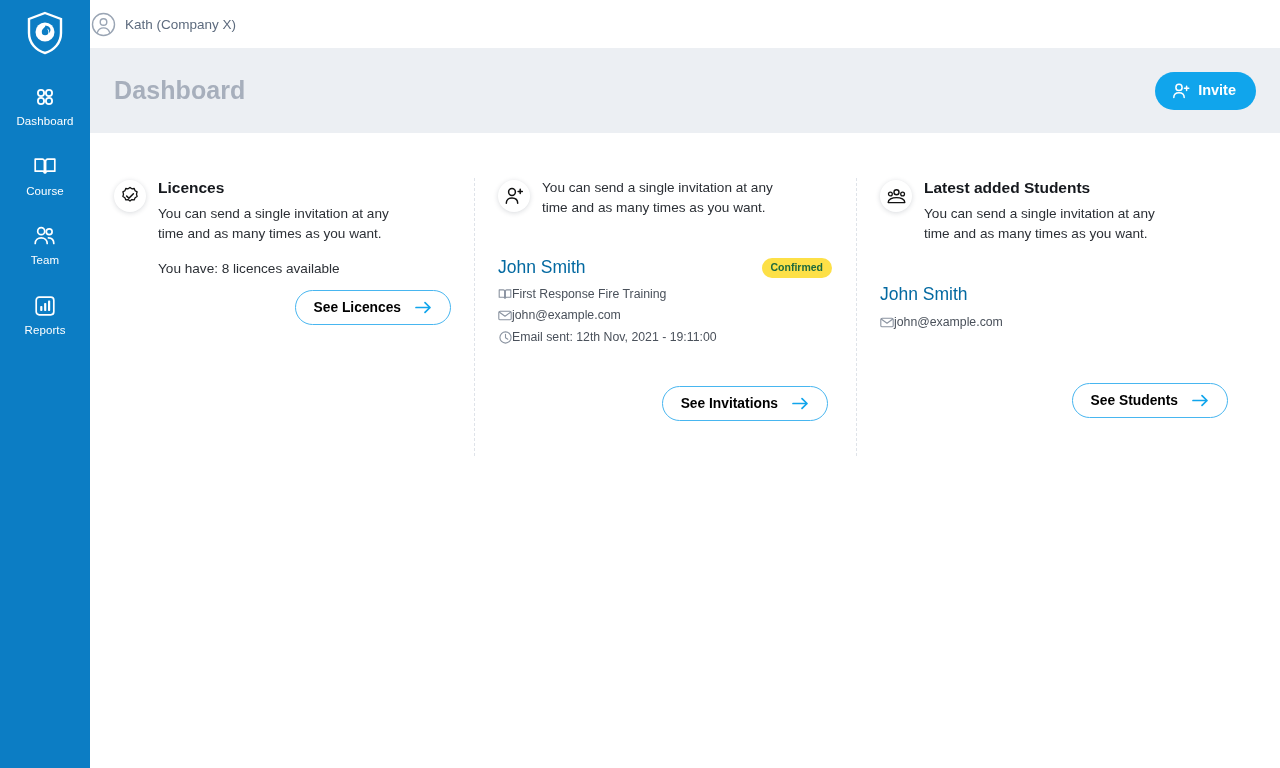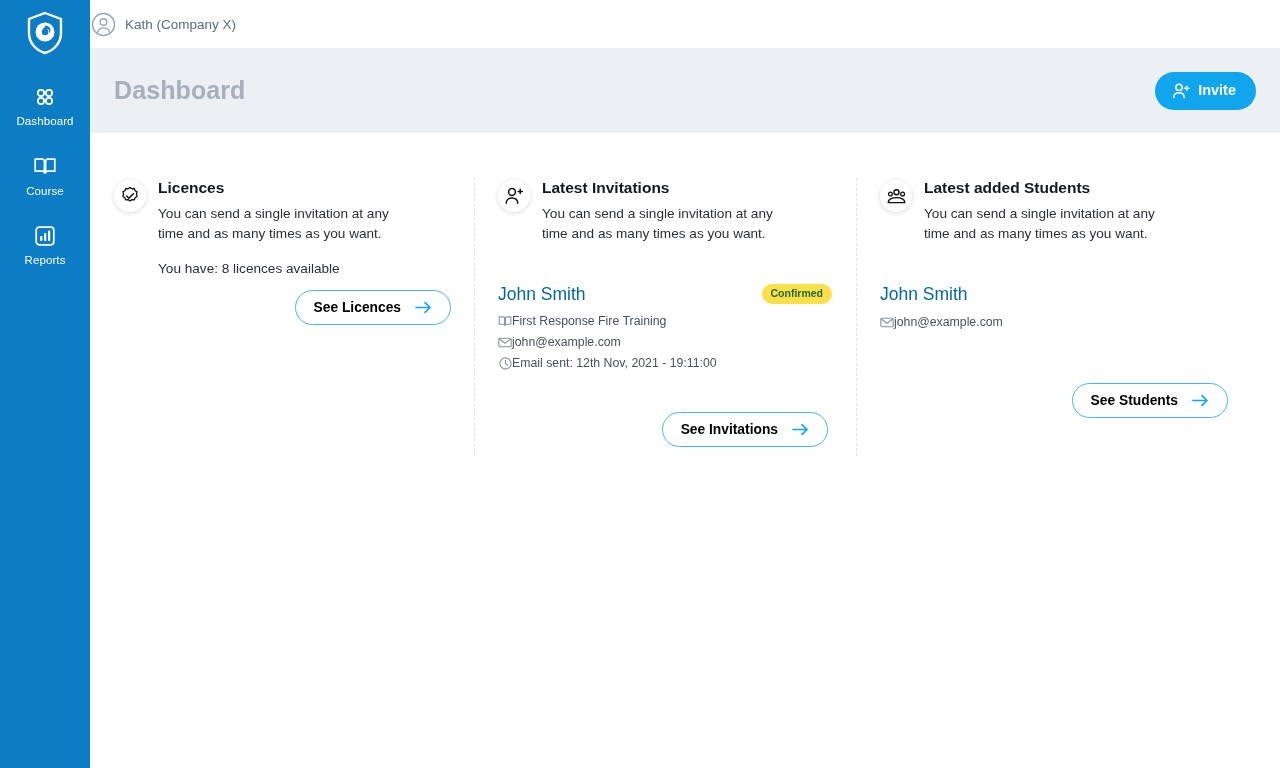--- a/index.html
+++ b/index.html
@@ -338,20 +338,31 @@
       <span class="nav-icon">
         <svg width="24" height="21" viewBox="0 0 24 21" fill="none">
           <path d="M2.2 3.2 h7.2 a2 2 0 0 1 2 2 v11.6 a2 2 0 0 0 -2 -1.6 H2.2 Z" stroke="#ffffff" stroke-width="1.7" stroke-linejoin="round"></path>
           <path d="M21.8 3.2 h-7.2 a2 2 0 0 0 -2 2 v11.6 a2 2 0 0 1 2 -1.6 h7.2 Z" stroke="#ffffff" stroke-width="1.7" stroke-linejoin="round"></path>
         </svg>
       </span>
       <span class="nav-label">Course</span>
     </a>
 
 
+    <a class="nav-item" href="#">
+      <span class="nav-icon">
+        <svg width="24" height="22" viewBox="0 0 24 22" fill="none">
+          <circle cx="8.2" cy="6.2" r="3.5" stroke="#ffffff" stroke-width="1.7"></circle>
+          <circle cx="16.2" cy="6.8" r="2.9" stroke="#ffffff" stroke-width="1.7"></circle>
+          <path d="M2.2 18.4 c0 -3.5 2.7 -5.6 6 -5.6 s6 2.1 6 5.6" stroke="#ffffff" stroke-width="1.7" stroke-linecap="round"></path>
+          <path d="M15.4 12.9 c3.1 0.1 5.4 2.1 5.4 5.5" stroke="#ffffff" stroke-width="1.7" stroke-linecap="round"></path>
+        </svg>
+      </span>
+      <span class="nav-label">Team</span>
+    </a>
 
     <a class="nav-item" href="#">
       <span class="nav-icon">
         <svg width="22" height="22" viewBox="0 0 22 22" fill="none">
           <rect x="2.2" y="2.2" width="17.6" height="17.6" rx="3" stroke="#ffffff" stroke-width="1.7"></rect>
           <rect x="6.2" y="11" width="2.2" height="5" rx="0.8" fill="#ffffff"></rect>
           <rect x="10.1" y="8" width="2.2" height="8" rx="0.8" fill="#ffffff"></rect>
           <rect x="14" y="5.6" width="2.2" height="10.4" rx="0.8" fill="#ffffff"></rect>
         </svg>
       </span>
@@ -421,21 +432,20 @@
         <section class="card card-invitations">
           <div class="card-head">
             <span class="card-icon">
               <svg width="20" height="20" viewBox="0 0 20 20" fill="none">
                 <circle cx="8" cy="6" r="3.4" stroke="#111111" stroke-width="1.5"></circle>
                 <path d="M2.3 17.2 c0 -3.4 2.5 -5.3 5.7 -5.3 s5.7 1.9 5.7 5.3" stroke="#111111" stroke-width="1.5" stroke-linecap="round"></path>
                 <path d="M16.2 3.3 v4.2 M14.1 5.4 h4.2" stroke="#111111" stroke-width="1.5" stroke-linecap="round"></path>
               </svg>
             </span>
             <div class="card-body-text">
-              <h2 class="card-title">Latest Invitations</h2>
               <p class="card-desc">You can send a single invitation at any time and as many times as you want.</p>
             </div>
           </div>
 
           <div class="person-block">
             <div class="person-top">
               <span class="person-name">John Smith</span>
               <span class="status-badge">Confirmed</span>
             </div>
 

